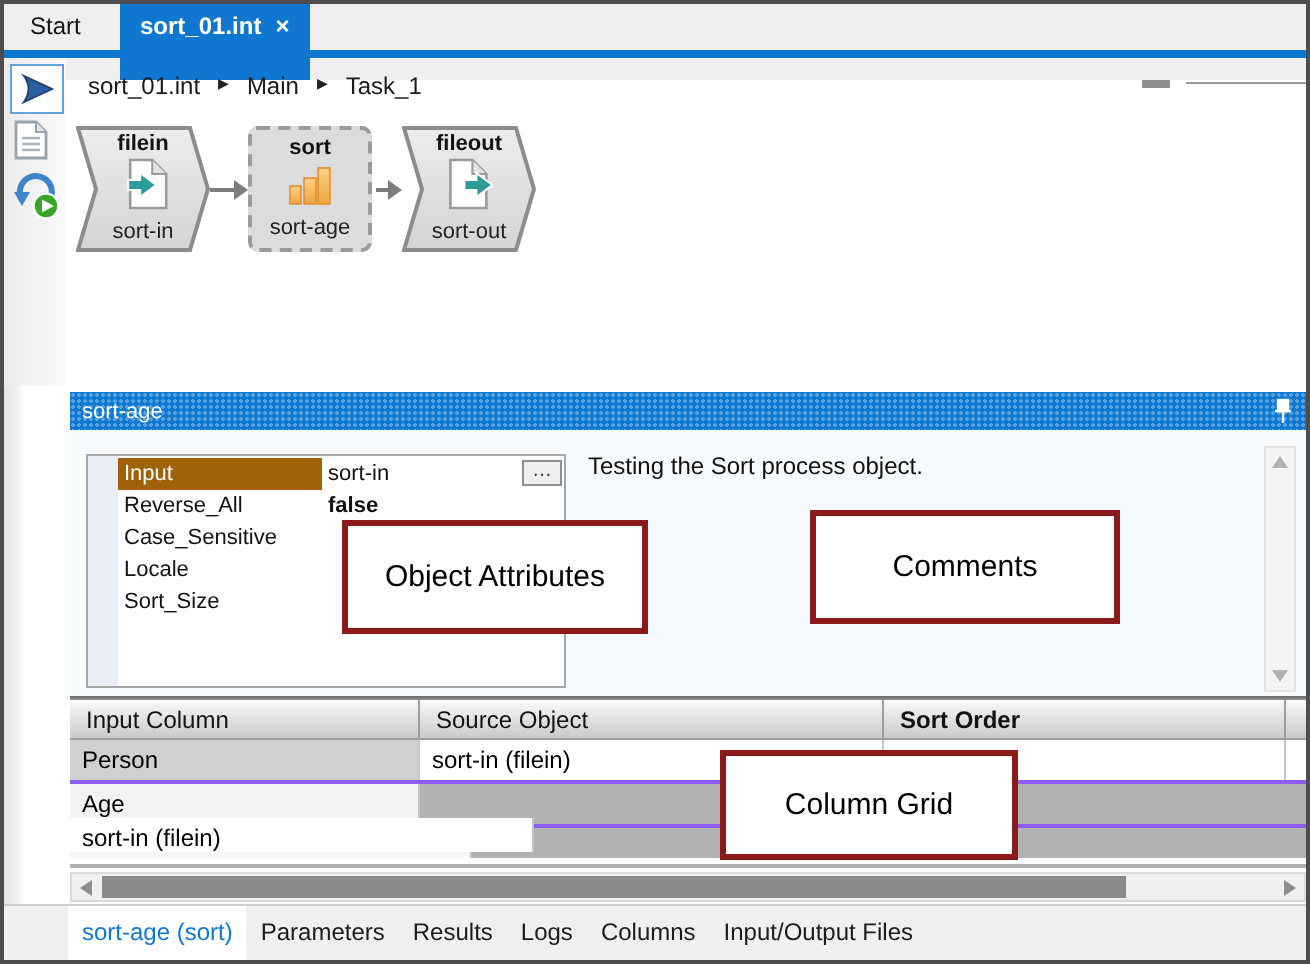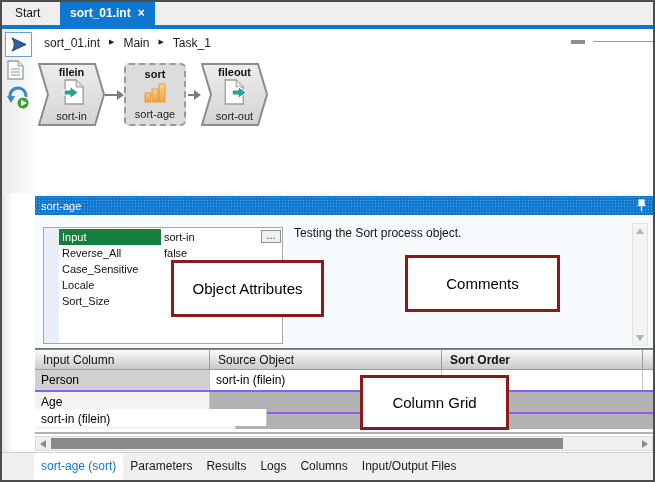--- a/index.html
+++ b/index.html
@@ -1,21 +1,21 @@
 <!DOCTYPE html>
 <html><head>
 <meta charset="utf-8">
 <style>
   html,body{margin:0;padding:0;width:655px;height:482px;overflow:hidden;background:#fff;
     font-family:"Liberation Sans",sans-serif;}
   .window{position:absolute;left:0;top:0;width:655px;height:482px;border:2px solid #4d4d4d;
     box-sizing:border-box;background:#fff;overflow:hidden;}
 
   
-  .tabbar{position:absolute;left:0;top:0;width:651px;height:23px;background:#efefef;display:flex;}
+  .tabbar{position:absolute;left:0;top:0;width:651px;height:38px;background:#efefef;display:flex;}
   .tab-start{padding:4px 6px 0 13px;font-size:12px;color:#141414;width:36px;}
   .tab-active{margin-left:3px;background:#1077d1;color:#fff;font-weight:bold;font-size:12px;
     padding:4px 10px 0 10px;display:flex;gap:7px;align-items:flex-start;}
   .tab-close{font-weight:bold;font-size:12px;line-height:14px;cursor:default;}
   .blue-strip{position:absolute;left:0;top:23px;width:651px;height:4px;background:#1077d1;}
 
   
   .left-rail{position:absolute;left:0;top:27px;width:31px;height:164px;
     background:linear-gradient(to right,#ebebeb,#fafafa);}
   .left-strip{position:absolute;left:0;top:191px;width:11px;height:287px;
@@ -57,22 +57,22 @@
 
   
   .prop-grid{position:absolute;left:41px;top:225px;width:240px;height:117px;background:#fff;
     border:1px solid #a6a6a6;box-sizing:border-box;}
   .prop-gutter{position:absolute;left:0;top:0;width:15px;height:100%;background:#e9eef7;}
   .prop-row{position:absolute;left:15px;height:16px;display:flex;font-size:11px;line-height:16px;
     width:223px;}
   .prop-name{width:102px;padding-left:3px;box-sizing:border-box;color:#111;
     white-space:nowrap;overflow:hidden;}
   .prop-value{flex:1;padding-left:3px;color:#111;white-space:nowrap;position:relative;}
-  .prop-row.sel .prop-name{background:#15803d;color:#fff;}
-  .prop-value.bold{font-weight:normal;}
+  .prop-row.sel .prop-name{background:#a16207;color:#fff;}
+  .prop-value.bold{font-weight:bold;}
   .browse-btn{position:absolute;right:1px;top:1px;width:20px;height:13px;background:#f0f0f0;
     border:1px solid #8f8f8f;font-size:10px;line-height:10px;text-align:center;color:#333;
     box-sizing:border-box;}
 
   
   .comments-text{position:absolute;left:292px;top:224px;font-size:12px;color:#111;}
   .vscroll{position:absolute;left:630px;top:221px;width:16px;height:123px;background:#f4f4f4;
     border:1px solid #e3e3e3;box-sizing:border-box;}
   .tri-up{position:absolute;left:3px;top:4px;width:0;height:0;border-left:4px solid transparent;
     border-right:4px solid transparent;border-bottom:6px solid #b3b3b3;}

